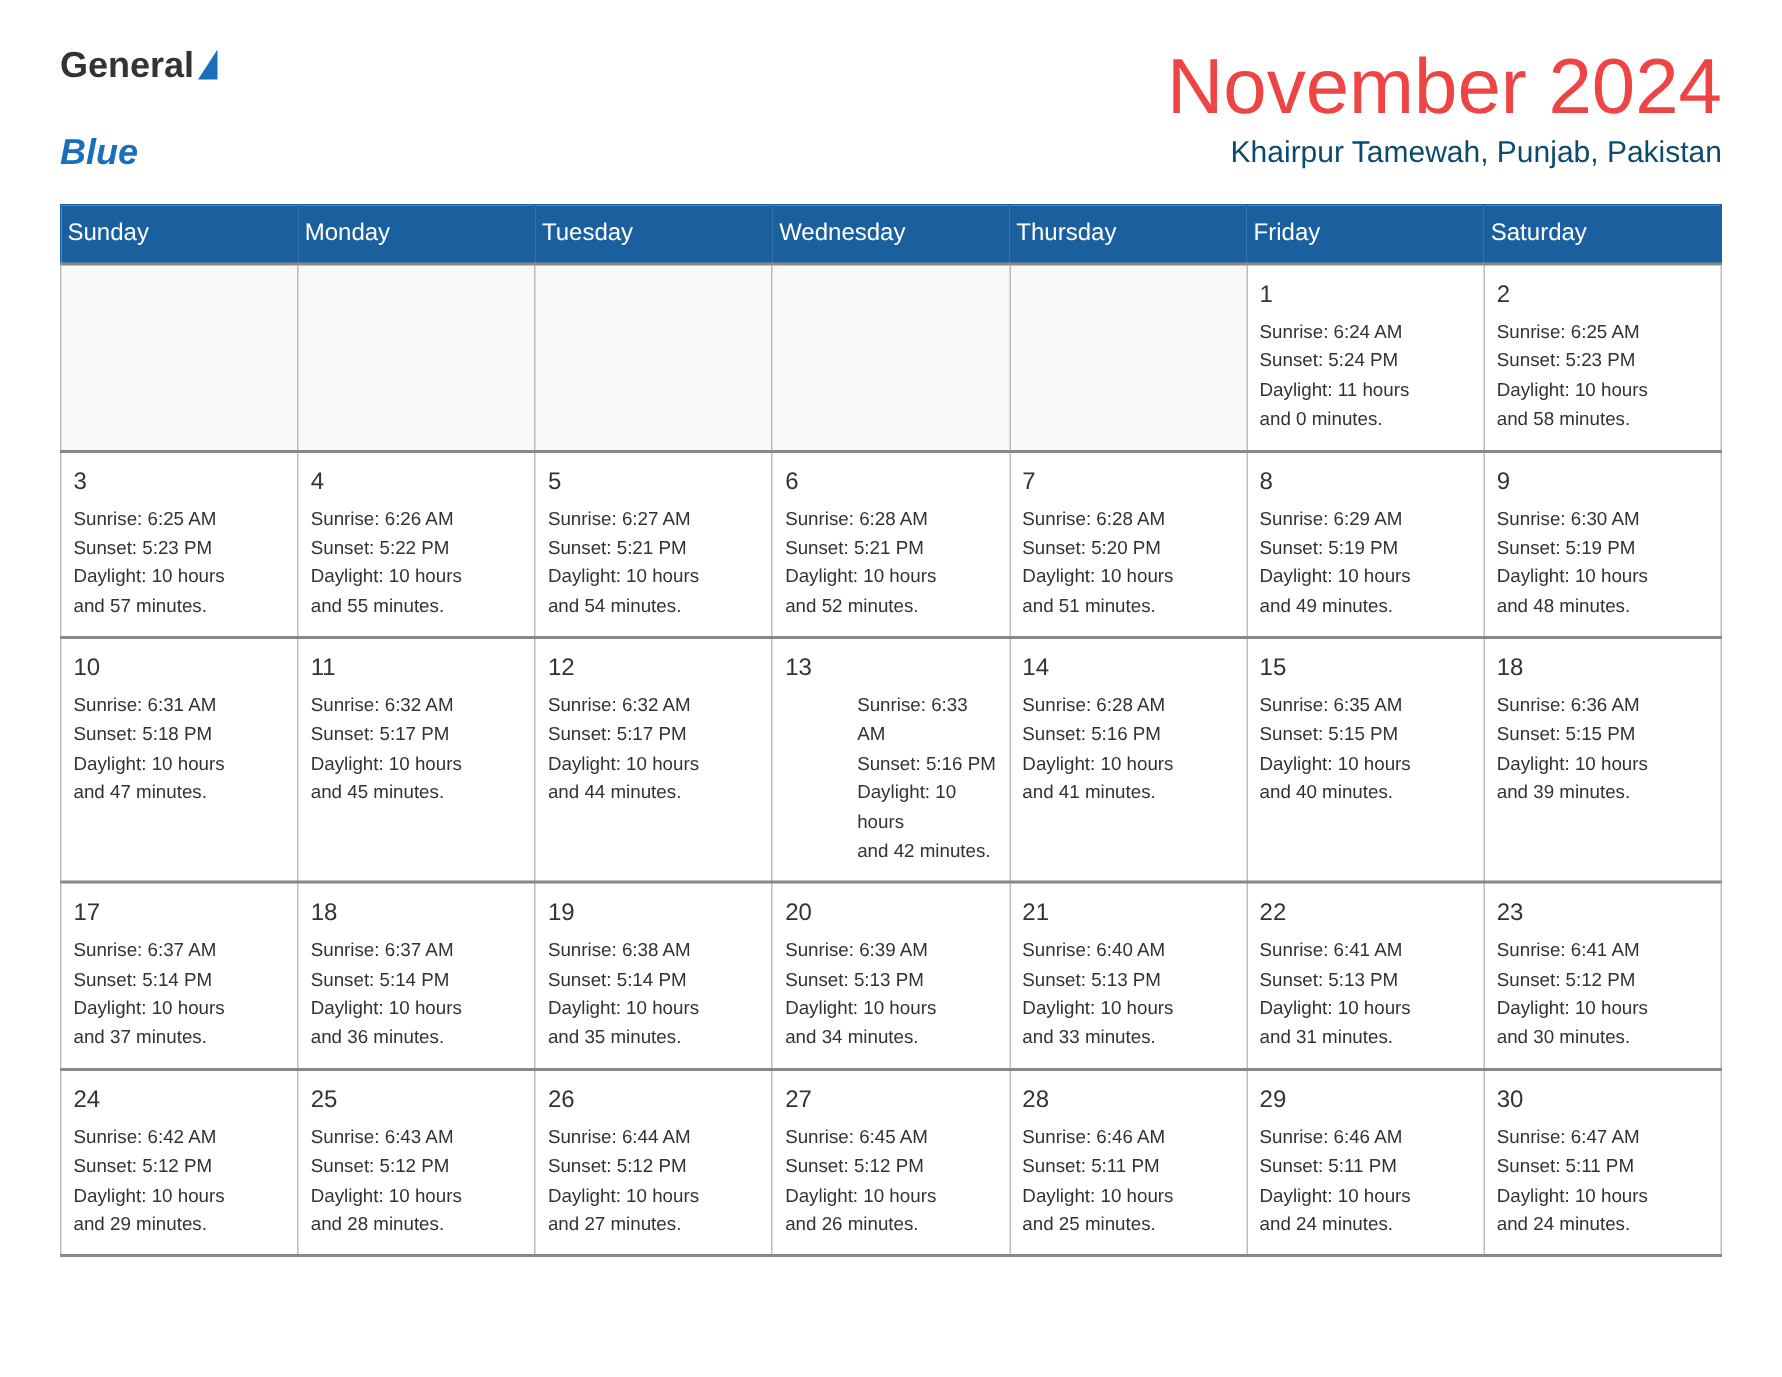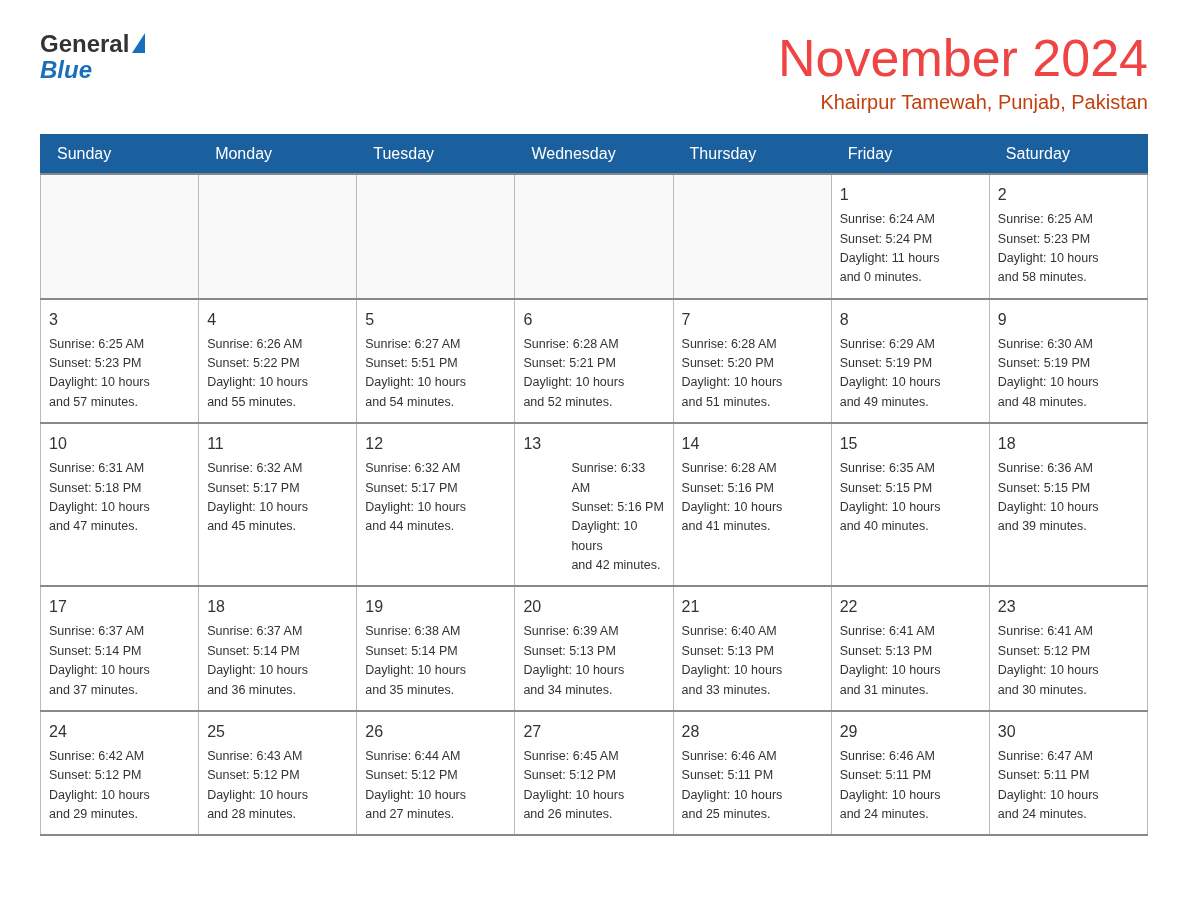--- a/index.html
+++ b/index.html
@@ -20,34 +20,34 @@
       text-align: right;
     }
     .month-title {
       font-size: 52px;
       font-weight: normal;
       color: #ef4444;
       line-height: 1.1;
     }
     .location {
       font-size: 20px;
-      color: #c2410c;
+      color: #0c4a6e;
       margin-top: 4px;
     }
     .calendar {
       width: 100%;
       border-collapse: collapse;
       border: 1px solid #999;
     }
     .calendar th {
       background-color: #1a5f9e;
       color: #fff;
       font-size: 16px;
       font-weight: normal;
-      padding: 10px 16px;
+      padding: 10px 4px;
       text-align: left;
       border: 1px solid #1a5f9e;
     }
     .calendar td {
       vertical-align: top;
       padding: 8px 8px 10px 8px;
       border: 1px solid #bbb;
       width: 14.28%;
       min-height: 110px;
       font-size: 13px;
@@ -72,20 +72,21 @@
     tr td, tr th {
       border-right: 1px solid #999;
     }
     tr {
       border-bottom: 2px solid #888;
     }
     .logo-wrapper {
       display: flex;
       flex-direction: column;
       align-items: flex-start;
+      gap: 32px;
     }
     .logo-line1 {
       display: flex;
       align-items: center;
     }
     .logo-general {
       font-size: 24px;
       font-weight: bold;
       color: #333;
     }
@@ -169,21 +170,21 @@
         <td>
           <span class="day-number">4</span>
           <div class="day-info" style="white-space: pre-line;">Sunrise: 6:26 AM
 Sunset: 5:22 PM
 Daylight: 10 hours
 and 55 minutes.</div>
         </td>
         <td>
           <span class="day-number">5</span>
           <div class="day-info" style="white-space: pre-line;">Sunrise: 6:27 AM
-Sunset: 5:51 PM
+Sunset: 5:21 PM
 Daylight: 10 hours
 and 54 minutes.</div>
         </td>
         <td>
           <span class="day-number">6</span>
           <div class="day-info" style="white-space: pre-line;">Sunrise: 6:28 AM
 Sunset: 5:21 PM
 Daylight: 10 hours
 and 52 minutes.</div>
         </td>

